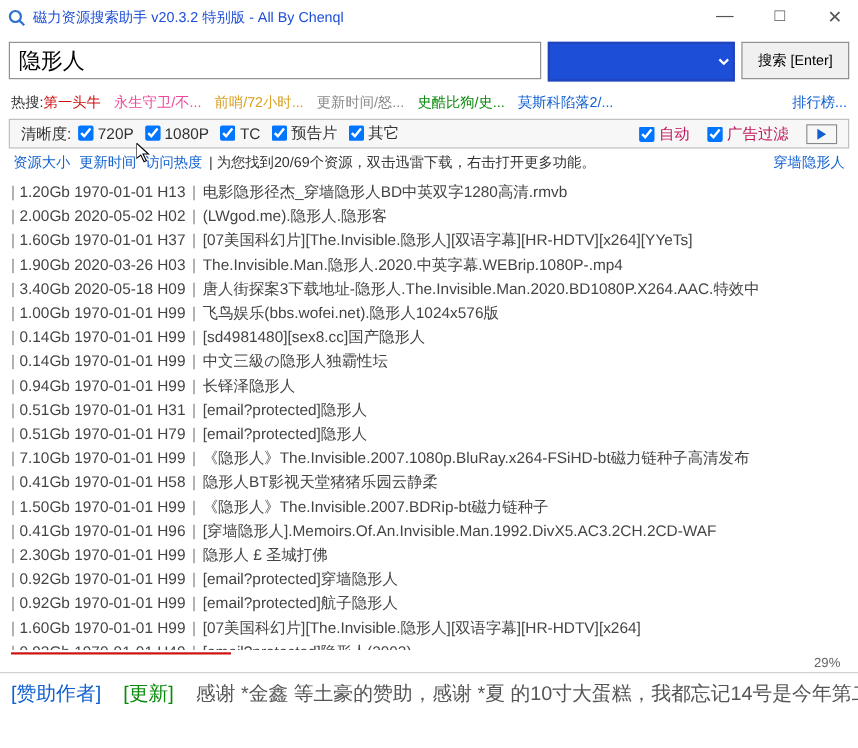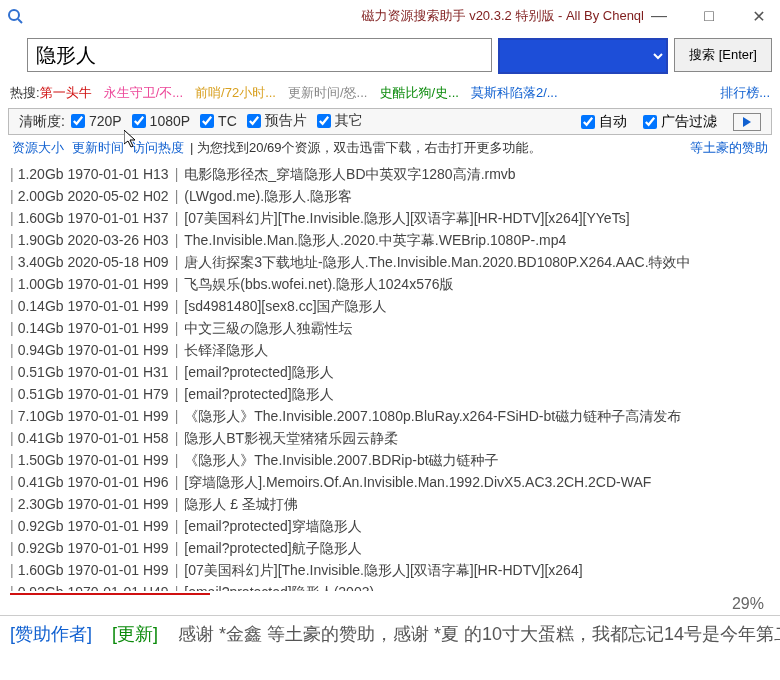--- a/index.html
+++ b/index.html
@@ -1,50 +1,50 @@
 <!DOCTYPE html>
 <html><head>
 <meta charset="utf-8">
 <style>
 * { box-sizing: border-box; margin: 0; padding: 0; }
 body { font-family: "Microsoft YaHei", "SimSun", Arial, sans-serif; font-size: 13px; background: #fff; color: #333; width: 780px; height: 680px; overflow: hidden; }
 .titlebar { display: flex; align-items: center; height: 32px; padding: 0 6px; background: #fff; }
 .titlebar .app-icon { width: 18px; height: 18px; margin-right: 6px; display: flex; align-items: center; justify-content: center; }
-.titlebar .title { flex: 1; color: #7f1d1d; font-size: 13px; text-align: right; }
+.titlebar .title { flex: 1; color: #1d4ed8; font-size: 13px; }
 .titlebar .winbtns { display: flex; gap: 20px; font-size: 16px; color: #555; }
 .winbtn { cursor: pointer; width: 30px; text-align: center; }
-.searchrow { display: flex; gap: 6px; padding: 6px 8px; align-items: stretch; margin-left: 19px; }
+.searchrow { display: flex; gap: 6px; padding: 6px 8px; align-items: stretch; }
 .searchrow input[type=text] { flex: 1; height: 34px; font-size: 20px; padding: 2px 8px; border: 1px solid #888; }
 .searchrow select { width: 170px; height: 34px; background: #1d4ed8; color: #fff; font-size: 20px; font-weight: bold; font-style: italic; border: 2px solid #2244bb; padding: 16px 6px; }
 .searchrow .searchbtn { height: 34px; padding: 0 14px; background: #f0f0f0; border: 1px solid #888; font-size: 13px; cursor: pointer; }
 .hotrow { display: flex; padding: 4px 10px 6px; font-size: 13px; align-items: center; }
 .hotrow .hotlabel { color: #333; }
 .hotrow a { text-decoration: none; cursor: pointer; }
 .hotrow .spacer { flex: 1; }
 .panel { margin: 0 8px; border: 1px solid #bbb; background: #f7f7f7; display: flex; align-items: center; padding: 3px 10px; gap: 6px; font-size: 14px; }
 .panel label { display: inline-flex; align-items: center; gap: 4px; margin-right: 10px; color: #333; }
 .panel input[type=checkbox] { width: 14px; height: 14px; }
 .panel .spacer { flex: 1; }
-.panel .green { color: #000000; }
+.panel .green { color: #be185d; }
 .panel .playbtn { width: 28px; height: 18px; border: 1px solid #888; display: inline-flex; align-items: center; justify-content: center; cursor: pointer; }
 .panel .playbtn span { display: block; width: 0; height: 0; border-left: 8px solid #1060d0; border-top: 5px solid transparent; border-bottom: 5px solid transparent; }
 .inforow { display: flex; padding: 4px 12px; font-size: 13px; align-items: center; }
 .inforow .links { display: flex; gap: 8px; }
 .inforow .links span { color: #1060d0; cursor: pointer; }
 .inforow .msg { color: #333; margin-left: 6px; }
 .inforow .spacer { flex: 1; }
 .inforow .loadmore { color: #1060d0; cursor: pointer; }
 .list { height: 430px; overflow: hidden; padding: 2px 10px 0; }
 .row { display: flex; font-size: 14px; line-height: 22px; height: 22px; white-space: nowrap; overflow: hidden; color: #444; }
 .row .pipe { color: #888; margin-right: 4px; }
 .row .meta { color: #444; }
 .row .pipe2 { color: #888; margin: 0 6px; }
 .row .title { color: #444; }
 .redline { height: 2px; background: #d01010; margin: 2px 10px 0; width: 200px; }
-.progress { text-align: right; padding: 0 16px 2px; font-size: 16px; color: #666; }
+.progress { text-align: right; padding: 0 16px 2px; font-size: 12px; color: #666; }
 .footer { border-top: 1px solid #ccc; padding: 6px 10px; font-size: 18px; display: flex; gap: 20px; align-items: center; white-space: nowrap; overflow: hidden; }
 .footer .sponsor { color: #1060d0; cursor: pointer; }
 .footer .update { color: #0a8a0a; cursor: pointer; }
 .footer .msg { color: #555; }
 .cursor { position: absolute; left: 124px; top: 130px; pointer-events: none; font-size: 16px; color: #000; }
 </style>
 </head>
 <body>
 
 <div class="titlebar">
@@ -115,21 +115,21 @@
 </div>
 
 <div class="inforow">
   <div class="links">
     <span>资源大小</span>
     <span>更新时间</span>
     <span>访问热度</span>
   </div>
   <span class="msg">| 为您找到20/69个资源，双击迅雷下载，右击打开更多功能。</span>
   <span class="spacer"></span>
-  <span class="loadmore">等土豪的赞助</span>
+  <span class="loadmore">穿墙隐形人</span>
 </div>
 
 <div class="list" id="list">
     <div class="row">
       <span class="pipe">|</span>
       <span class="meta">1.20Gb 1970-01-01 H13</span>
       <span class="pipe2">|</span>
       <span class="title">电影隐形径杰_穿墙隐形人BD中英双字1280高清.rmvb</span>
     </div>
     <div class="row">

